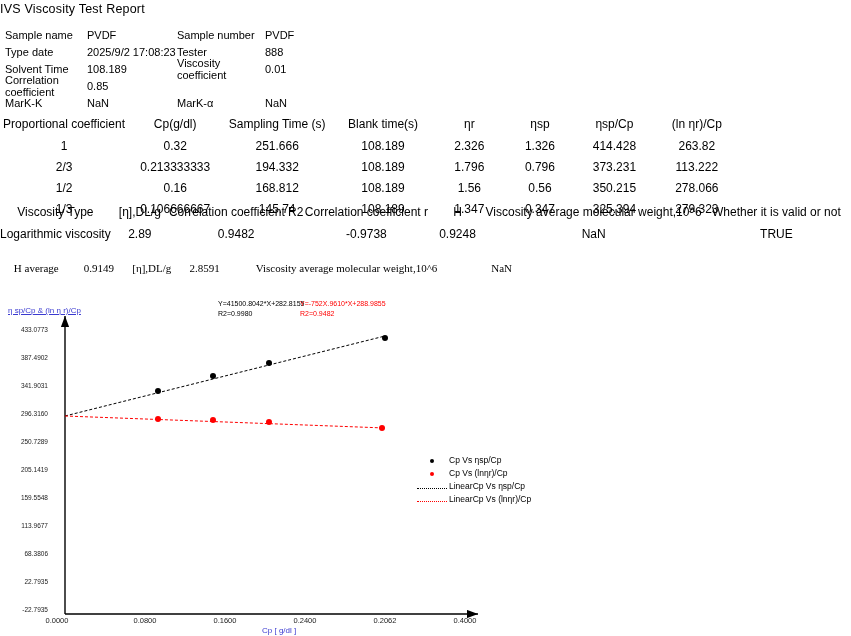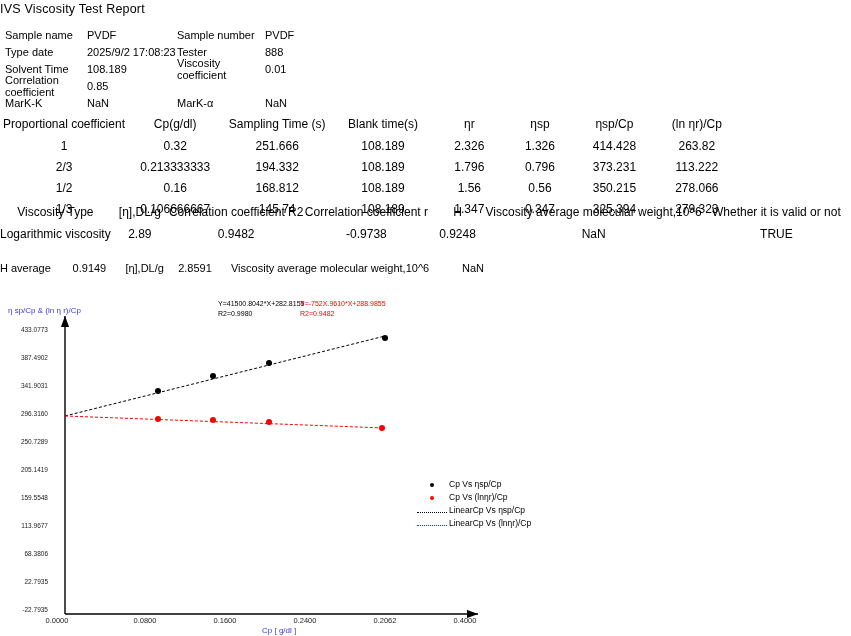--- a/index.html
+++ b/index.html
@@ -57,37 +57,38 @@
   #visc-table td { height: 17px; }
   #avg-row {
     position: absolute;
     top: 262px;
     left: 0;
     width: 660px;
     display: flex;
     align-items: center;
     font-size: 11px;
   }
-  #avg-row > div { text-align: left; }
+  #avg-row > div { text-align: center; font-family: Liberation Serif, serif; }
   .chart-area {
     position: absolute;
     left: 0;
     top: 296px;
     width: 851px;
     height: 340px;
   }
   .eq { position: absolute; font-size: 7px; white-space: pre; line-height: 10px; }
   .eq.black { color: #000; left: 218px; top: 3px; }
   .eq.red { color: #ff0000; left: 300px; top: 3px; }
   .ylabel {
     position: absolute;
     left: 8px;
     top: 10px;
     color: #3a3ad0;
     font-size: 8px;
+    text-decoration: underline;
   }
   .xlabel {
     position: absolute;
     left: 262px;
     top: 330px;
     color: #3a3ad0;
     font-size: 8px;
   }
   .ytick {
     position: absolute;
@@ -103,21 +104,20 @@
     text-align: center;
     width: 46px;
     top: 320px;
   }
   .legend {
     position: absolute;
     left: 415px;
     top: 158px;
     font-size: 8.5px;
     line-height: 13px;
-    margin-top: 24px;
   }
   .legend .lrow { display: flex; align-items: center; height: 13px; }
   .legend .sym { width: 34px; display: inline-block; text-align: center; }
   .dot-black { display:inline-block; width:4px; height:4px; border-radius:50%; background:#000; }
   .dot-red { display:inline-block; width:4px; height:4px; border-radius:50%; background:#ff0000; }
   .line-black { display:inline-block; width:30px; border-top: 1px dotted #000; }
   .line-red { display:inline-block; width:30px; border-top: 1px dotted #ff0000; }
   svg { position: absolute; left: 0; top: 0; }
 </style>
 </head>

